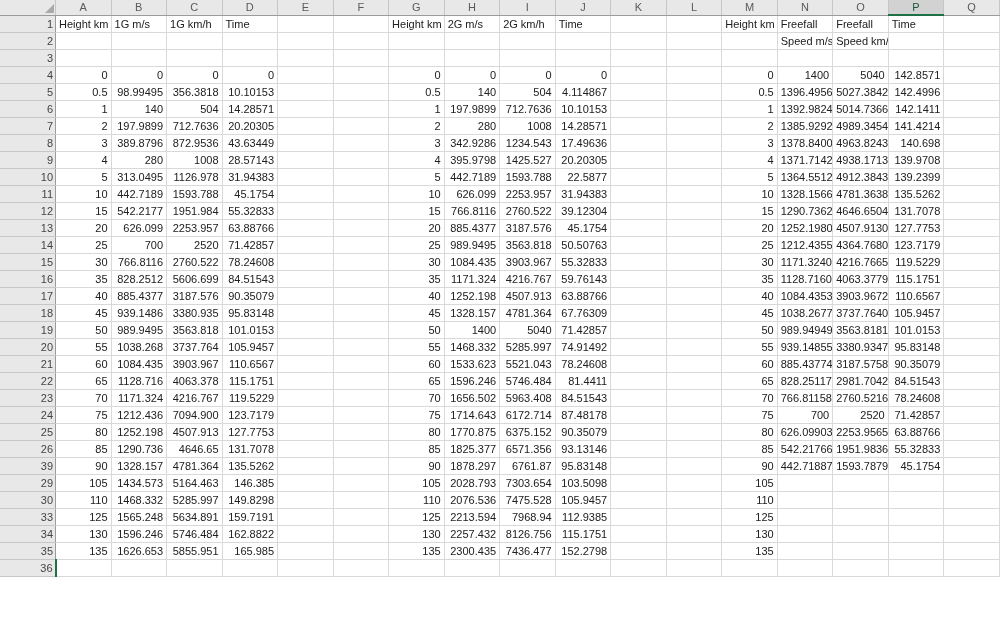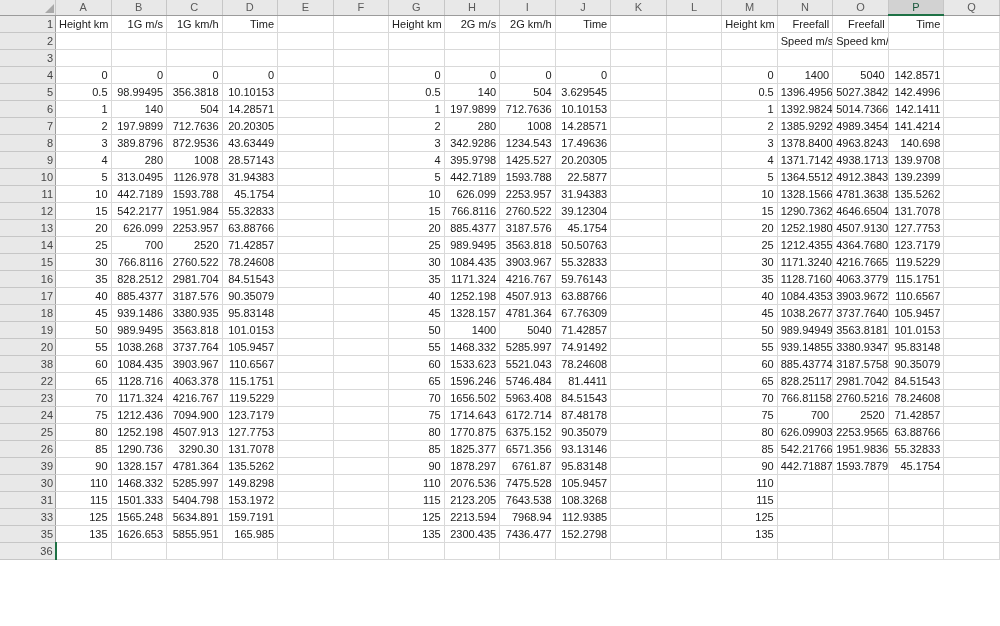--- a/index.html
+++ b/index.html
@@ -43,21 +43,21 @@
   th.rowhdr.active { border-right:2px solid var(--accent); }
   
   tr.datarow { height:17px; }
   .sheet td {
     border-right:1px solid var(--grid);
     border-bottom:1px solid var(--grid);
     font-size:11px; line-height:16px; color:#202020;
     padding:0 3px;
   }
   td.num  { text-align:right; }
-  td.text { text-align:right;margin-top:24px; }
+  td.text { text-align:left;margin-top:24px; }
 </style>
 </head>
 <body>
 
 <table class="sheet">
   <tbody>
       <tr class="colhead">
         <th class="corner">
           <span class="tri"></span>
         </th>
@@ -163,21 +163,21 @@
         <th class="rowhdr">5</th>
         <td class="num">0.5</td>
         <td class="num">98.99495</td>
         <td class="num">356.3818</td>
         <td class="num">10.10153</td>
         <td class="num"></td>
         <td class="num"></td>
         <td class="num">0.5</td>
         <td class="num">140</td>
         <td class="num">504</td>
-        <td class="num">3.629545</td>
+        <td class="num">4.114867</td>
         <td class="num"></td>
         <td class="num"></td>
         <td class="num">0.5</td>
         <td class="num">1396.49561</td>
         <td class="num">5027.384211</td>
         <td class="num">142.4996</td>
         <td class="num"></td>
       </tr>
       <tr class="datarow">
         <th class="rowhdr">6</th>
@@ -376,21 +376,21 @@
         <td class="num">30</td>
         <td class="num">1171.32404</td>
         <td class="num">4216.766534</td>
         <td class="num">119.5229</td>
         <td class="num"></td>
       </tr>
       <tr class="datarow">
         <th class="rowhdr">16</th>
         <td class="num">35</td>
         <td class="num">828.2512</td>
-        <td class="num">2981.704</td>
+        <td class="num">5606.699</td>
         <td class="num">84.51543</td>
         <td class="num"></td>
         <td class="num"></td>
         <td class="num">35</td>
         <td class="num">1171.324</td>
         <td class="num">4216.767</td>
         <td class="num">59.76143</td>
         <td class="num"></td>
         <td class="num"></td>
         <td class="num">35</td>
@@ -473,21 +473,21 @@
         <td class="num">74.91492</td>
         <td class="num"></td>
         <td class="num"></td>
         <td class="num">55</td>
         <td class="num">939.148551</td>
         <td class="num">3380.934782</td>
         <td class="num">95.83148</td>
         <td class="num"></td>
       </tr>
       <tr class="datarow">
-        <th class="rowhdr">38</th>
+        <th class="rowhdr">21</th>
         <td class="num">60</td>
         <td class="num">1084.435</td>
         <td class="num">3903.967</td>
         <td class="num">110.6567</td>
         <td class="num"></td>
         <td class="num"></td>
         <td class="num">60</td>
         <td class="num">1533.623</td>
         <td class="num">5521.043</td>
         <td class="num">78.24608</td>
@@ -576,21 +576,21 @@
         <td class="num">80</td>
         <td class="num">626.099034</td>
         <td class="num">2253.956521</td>
         <td class="num">63.88766</td>
         <td class="num"></td>
       </tr>
       <tr class="datarow">
         <th class="rowhdr">26</th>
         <td class="num">85</td>
         <td class="num">1290.736</td>
-        <td class="num">3290.30</td>
+        <td class="num">4646.65</td>
         <td class="num">131.7078</td>
         <td class="num"></td>
         <td class="num"></td>
         <td class="num">85</td>
         <td class="num">1825.377</td>
         <td class="num">6571.356</td>
         <td class="num">93.13146</td>
         <td class="num"></td>
         <td class="num"></td>
         <td class="num">85</td>
@@ -613,80 +613,100 @@
         <td class="num">95.83148</td>
         <td class="num"></td>
         <td class="num"></td>
         <td class="num">90</td>
         <td class="num">442.718872</td>
         <td class="num">1593.787941</td>
         <td class="num">45.1754</td>
         <td class="num"></td>
       </tr>
       <tr class="datarow">
+        <th class="rowhdr">29</th>
+        <td class="num">105</td>
+        <td class="num">1434.573</td>
+        <td class="num">5164.463</td>
+        <td class="num">146.385</td>
+        <td class="num"></td>
+        <td class="num"></td>
+        <td class="num">105</td>
+        <td class="num">2028.793</td>
+        <td class="num">7303.654</td>
+        <td class="num">103.5098</td>
+        <td class="num"></td>
+        <td class="num"></td>
+        <td class="num">105</td>
+        <td class="num"></td>
+        <td class="num"></td>
+        <td class="num"></td>
+        <td class="num"></td>
+      </tr>
+      <tr class="datarow">
         <th class="rowhdr">30</th>
         <td class="num">110</td>
         <td class="num">1468.332</td>
         <td class="num">5285.997</td>
         <td class="num">149.8298</td>
         <td class="num"></td>
         <td class="num"></td>
         <td class="num">110</td>
         <td class="num">2076.536</td>
         <td class="num">7475.528</td>
         <td class="num">105.9457</td>
         <td class="num"></td>
         <td class="num"></td>
         <td class="num">110</td>
         <td class="num"></td>
         <td class="num"></td>
         <td class="num"></td>
         <td class="num"></td>
       </tr>
       <tr class="datarow">
-        <th class="rowhdr">31</th>
-        <td class="num">115</td>
-        <td class="num">1501.333</td>
-        <td class="num">5404.798</td>
-        <td class="num">153.1972</td>
-        <td class="num"></td>
-        <td class="num"></td>
-        <td class="num">115</td>
-        <td class="num">2123.205</td>
-        <td class="num">7643.538</td>
-        <td class="num">108.3268</td>
-        <td class="num"></td>
-        <td class="num"></td>
-        <td class="num">115</td>
-        <td class="num"></td>
-        <td class="num"></td>
-        <td class="num"></td>
-        <td class="num"></td>
-      </tr>
-      <tr class="datarow">
         <th class="rowhdr">33</th>
         <td class="num">125</td>
         <td class="num">1565.248</td>
         <td class="num">5634.891</td>
         <td class="num">159.7191</td>
         <td class="num"></td>
         <td class="num"></td>
         <td class="num">125</td>
         <td class="num">2213.594</td>
         <td class="num">7968.94</td>
         <td class="num">112.9385</td>
         <td class="num"></td>
         <td class="num"></td>
         <td class="num">125</td>
         <td class="num"></td>
         <td class="num"></td>
         <td class="num"></td>
         <td class="num"></td>
       </tr>
       <tr class="datarow">
+        <th class="rowhdr">34</th>
+        <td class="num">130</td>
+        <td class="num">1596.246</td>
+        <td class="num">5746.484</td>
+        <td class="num">162.8822</td>
+        <td class="num"></td>
+        <td class="num"></td>
+        <td class="num">130</td>
+        <td class="num">2257.432</td>
+        <td class="num">8126.756</td>
+        <td class="num">115.1751</td>
+        <td class="num"></td>
+        <td class="num"></td>
+        <td class="num">130</td>
+        <td class="num"></td>
+        <td class="num"></td>
+        <td class="num"></td>
+        <td class="num"></td>
+      </tr>
+      <tr class="datarow">
         <th class="rowhdr">35</th>
         <td class="num">135</td>
         <td class="num">1626.653</td>
         <td class="num">5855.951</td>
         <td class="num">165.985</td>
         <td class="num"></td>
         <td class="num"></td>
         <td class="num">135</td>
         <td class="num">2300.435</td>
         <td class="num">7436.477</td>

